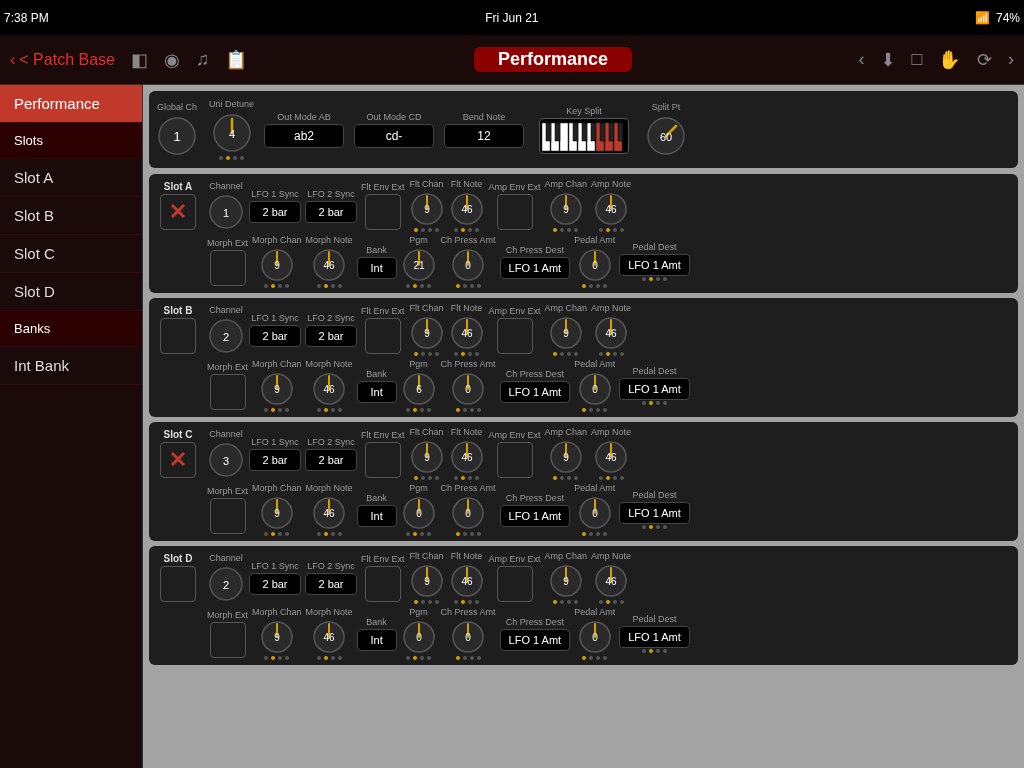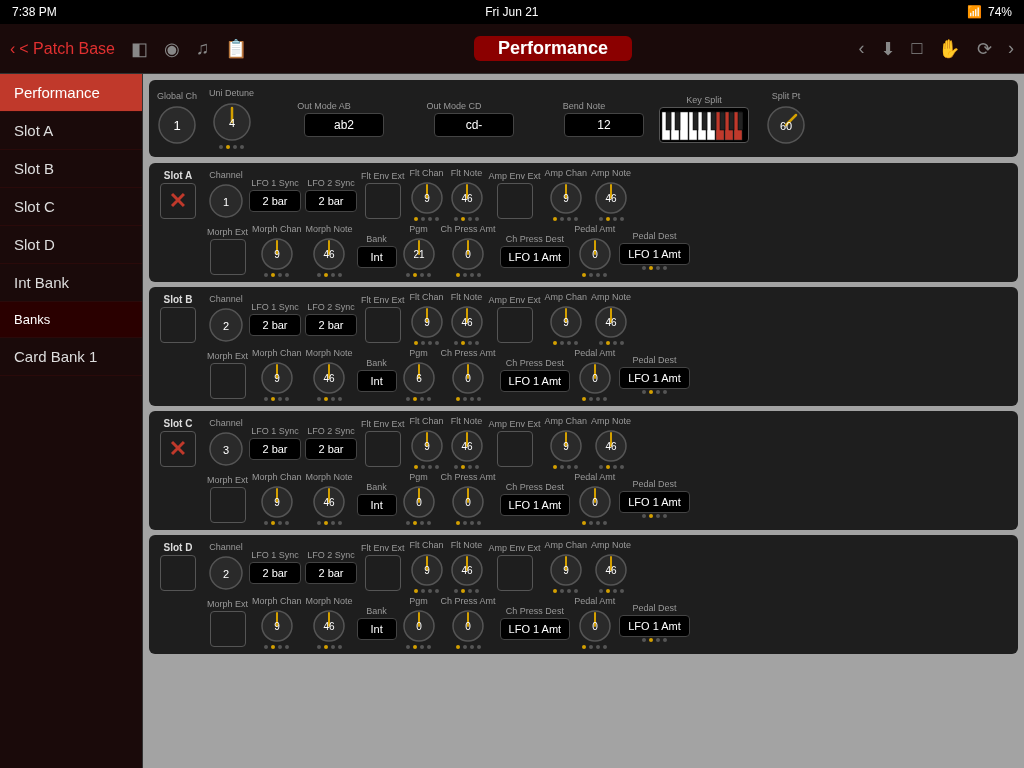--- a/index.html
+++ b/index.html
@@ -13,25 +13,25 @@
       overflow: hidden;
       display: flex;
       flex-direction: column;
     }
 
     
     .status-bar {
       background: #000;
       color: #fff;
       font-size: 12px;
-      padding: 4px 12px;
+      padding: 4px 4px;
       display: flex;
       justify-content: space-between;
       align-items: center;
-      height: 24px;
+      height: 35px;
     }
     .status-bar .right { display: flex; align-items: center; gap: 6px; }
 
     
     .top-nav {
       background: #1a0a0a;
       border-bottom: 1px solid #333;
       display: flex;
       align-items: center;
       height: 50px;
@@ -122,21 +122,20 @@
       border-radius: 4px;
       color: #fff;
       font-size: 13px;
       text-align: center;
       padding: 4px 8px;
       min-width: 50px;
     }
     .param-value-box.wide {
       min-width: 80px;
       font-size: 12px;
-      margin-left: 40px;
     }
 
     
     .knob-container {
       display: flex;
       flex-direction: column;
       align-items: center;
     }
     .slot-x-box {
       width: 36px;
@@ -222,27 +221,27 @@
     <span style="color:#888;font-size:18px;">✋</span>
     <span style="color:#888;font-size:18px;">⟳</span>
     <span style="color:#888;font-size:18px;">›</span>
   </div>
 </div>
 
 <div class="main-layout">
 
   <div class="sidebar">
     <div class="sidebar-item active">Performance</div>
+    <div class="sidebar-item section-header">Slots</div>
     <div class="sidebar-item">Slot A</div>
     <div class="sidebar-item">Slot B</div>
     <div class="sidebar-item">Slot C</div>
     <div class="sidebar-item">Slot D</div>
+    <div class="sidebar-item section-header">Banks</div>
     <div class="sidebar-item">Int Bank</div>
-    <div class="sidebar-item section-header">Banks</div>
-    <div class="sidebar-item">Card Bank 1</div>
   </div>
 
   <div class="content">
 
     <div class="global-row">
 
       <div class="param-unit">
         <div class="lbl">Global Ch</div>
         <div style="display:flex;align-items:center;justify-content:center;">
           <svg width="44" height="44">

